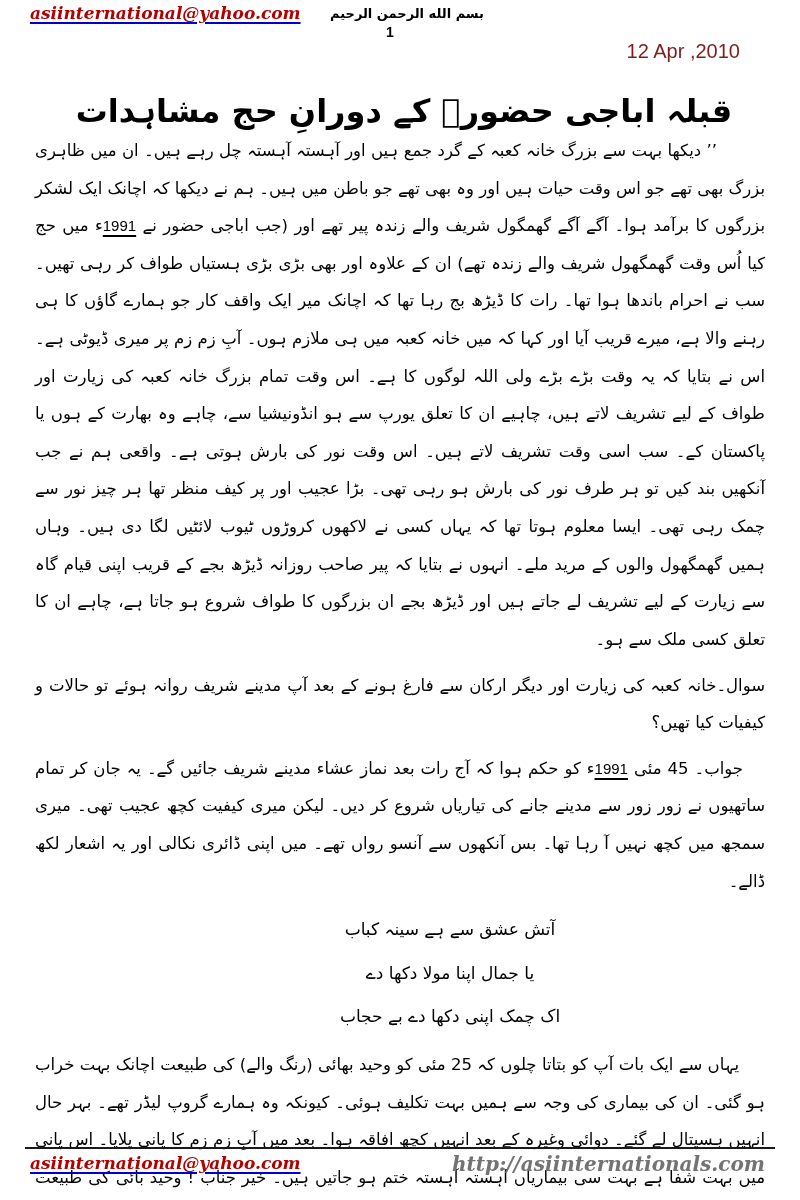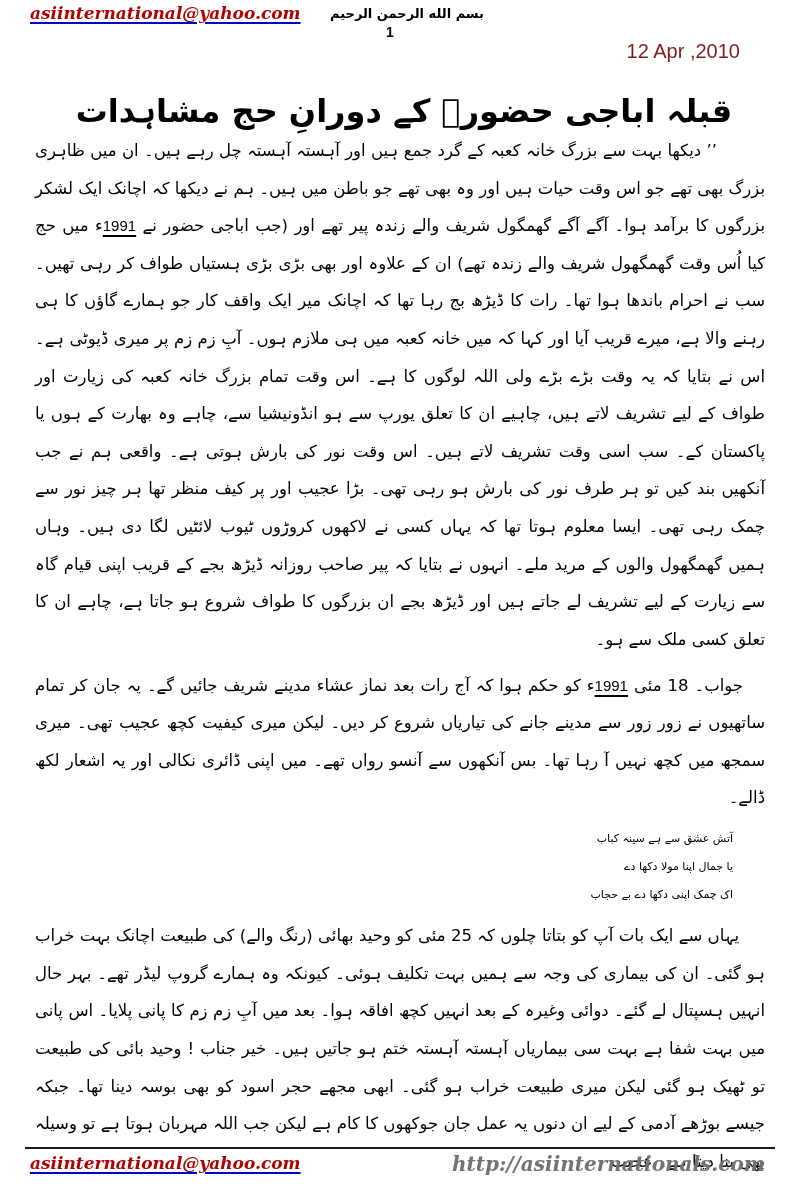--- a/index.html
+++ b/index.html
@@ -36,21 +36,21 @@
   }
   .content p{margin:8px;}
   .para1{text-indent:48px;}
   .question{margin-top:2px;}
   .answer{text-indent:22px;margin-top:2px;}
   .num-u{
     text-decoration:underline;text-decoration-thickness:1.5px;text-underline-offset:4px;
     font-family:"Liberation Sans", sans-serif;font-size:15px;
   }
   .poem{
-    margin:6px 40px 6px 140px;line-height:2.55;font-size:11px;direction:rtl;
+    margin:6px 40px 6px 140px;text-align:center;line-height:2.55;font-size:17px;direction:rtl;
   }
   .para2{text-indent:26px;}
   .footer-sep{
     position:absolute;top:1147px;left:25px;right:25px;
     border-top:2px solid #1a1a1a;height:0;
   }
   .footer-email{
     position:absolute;top:1153px;left:30px;
     font-family:"DejaVu Serif", serif;font-style:italic;font-weight:bold;font-size:17px;
     color:#b00000;
@@ -72,22 +72,23 @@
 
 <div class="page-num">1</div>
 
 <div class="date">12 Apr ,2010</div>
 
 <div class="title">قبلہ اباجی حضورؒ کے دورانِ حج مشاہدات</div>
 
 <div class="content">
   <p class="para1"><span>’’ دیکھا بہت سے بزرگ خانہ کعبہ کے گرد جمع ہیں اور آہستہ آہستہ چل رہے ہیں۔ ان میں ظاہری بزرگ بھی تھے جو اس وقت حیات ہیں اور وہ بھی تھے جو باطن میں ہیں۔ ہم نے دیکھا کہ اچانک ایک لشکر بزرگوں کا برآمد ہوا۔ آگے آگے گھمگول شریف والے زندہ پیر تھے اور (جب اباجی حضور نے </span><span class="num-u">1991</span><span>ء میں حج کیا اُس وقت گھمگھول شریف والے زندہ تھے) ان کے علاوہ اور بھی بڑی بڑی ہستیاں طواف کر رہی تھیں۔ سب نے احرام باندھا ہوا تھا۔ رات کا ڈیڑھ بج رہا تھا کہ اچانک میر ایک واقف کار جو ہمارے گاؤں کا ہی رہنے والا ہے، میرے قریب آیا اور کہا کہ میں خانہ کعبہ میں ہی ملازم ہوں۔ آبِ زم زم پر میری ڈیوٹی ہے۔ اس نے بتایا کہ یہ وقت بڑے بڑے ولی اللہ لوگوں کا ہے۔ اس وقت تمام بزرگ خانہ کعبہ کی زیارت اور طواف کے لیے تشریف لاتے ہیں، چاہیے ان کا تعلق یورپ سے ہو انڈونیشیا سے، چاہے وہ بھارت کے ہوں یا پاکستان کے۔ سب اسی وقت تشریف لاتے ہیں۔ اس وقت نور کی بارش ہوتی ہے۔ واقعی ہم نے جب آنکھیں بند کیں تو ہر طرف نور کی بارش ہو رہی تھی۔ بڑا عجیب اور پر کیف منظر تھا ہر چیز نور سے چمک رہی تھی۔ ایسا معلوم ہوتا تھا کہ یہاں کسی نے لاکھوں کروڑوں ٹیوب لائٹیں لگا دی ہیں۔ وہاں ہمیں گھمگھول والوں کے مرید ملے۔ انہوں نے بتایا کہ پیر صاحب روزانہ ڈیڑھ بجے کے قریب اپنی قیام گاہ سے زیارت کے لیے تشریف لے جاتے ہیں اور ڈیڑھ بجے ان بزرگوں کا طواف شروع ہو جاتا ہے، چاہے ان کا تعلق کسی ملک سے ہو۔</span></p>
 
+  <p class="question">سوال۔خانہ کعبہ کی زیارت اور دیگر ارکان سے فارغ ہونے کے بعد آپ مدینے شریف روانہ ہوئے تو حالات و کیفیات کیا تھیں؟</p>
 
-  <p class="answer"><span>جواب۔ 18 مئی </span><span class="num-u">1991</span><span>ء کو حکم ہوا کہ آج رات بعد نماز عشاء مدینے شریف جائیں گے۔ یہ جان کر تمام ساتھیوں نے زور زور سے مدینے جانے کی تیاریاں شروع کر دیں۔ لیکن میری کیفیت کچھ عجیب تھی۔ میری سمجھ میں کچھ نہیں آ رہا تھا۔ بس آنکھوں سے آنسو رواں تھے۔ میں اپنی ڈائری نکالی اور یہ اشعار لکھ ڈالے۔</span></p>
+  <p class="answer"><span>جواب۔ 45 مئی </span><span class="num-u">1991</span><span>ء کو حکم ہوا کہ آج رات بعد نماز عشاء مدینے شریف جائیں گے۔ یہ جان کر تمام ساتھیوں نے زور زور سے مدینے جانے کی تیاریاں شروع کر دیں۔ لیکن میری کیفیت کچھ عجیب تھی۔ میری سمجھ میں کچھ نہیں آ رہا تھا۔ بس آنکھوں سے آنسو رواں تھے۔ میں اپنی ڈائری نکالی اور یہ اشعار لکھ ڈالے۔</span></p>
 
   <div class="poem">
     <div>آتش عشق سے ہے سینہ کباب</div>
     <div>یا جمال اپنا مولا دکھا دے</div>
     <div>اک چمک اپنی دکھا دے بے حجاب</div>
   </div>
 
   <p class="para2">یہاں سے ایک بات آپ کو بتاتا چلوں کہ 25 مئی کو وحید بھائی (رنگ والے) کی طبیعت اچانک بہت خراب ہو گئی۔ ان کی بیماری کی وجہ سے ہمیں بہت تکلیف ہوئی۔ کیونکہ وہ ہمارے گروپ لیڈر تھے۔ بہر حال انہیں ہسپتال لے گئے۔ دوائی وغیرہ کے بعد انہیں کچھ افاقہ ہوا۔ بعد میں آبِ زم زم کا پانی پلایا۔ اس پانی میں بہت شفا ہے بہت سی بیماریاں آہستہ آہستہ ختم ہو جاتیں ہیں۔ خیر جناب ! وحید بائی کی طبیعت تو ٹھیک ہو گئی لیکن میری طبیعت خراب ہو گئی۔ ابھی مجھے حجر اسود کو بھی بوسہ دینا تھا۔ جبکہ جیسے بوڑھے آدمی کے لیے ان دنوں یہ عمل جان جوکھوں کا کام ہے لیکن جب اللہ مہربان ہوتا ہے تو وسیلہ بھی بنا دیتا ہے۔ عجیب</p>
 </div>
 

